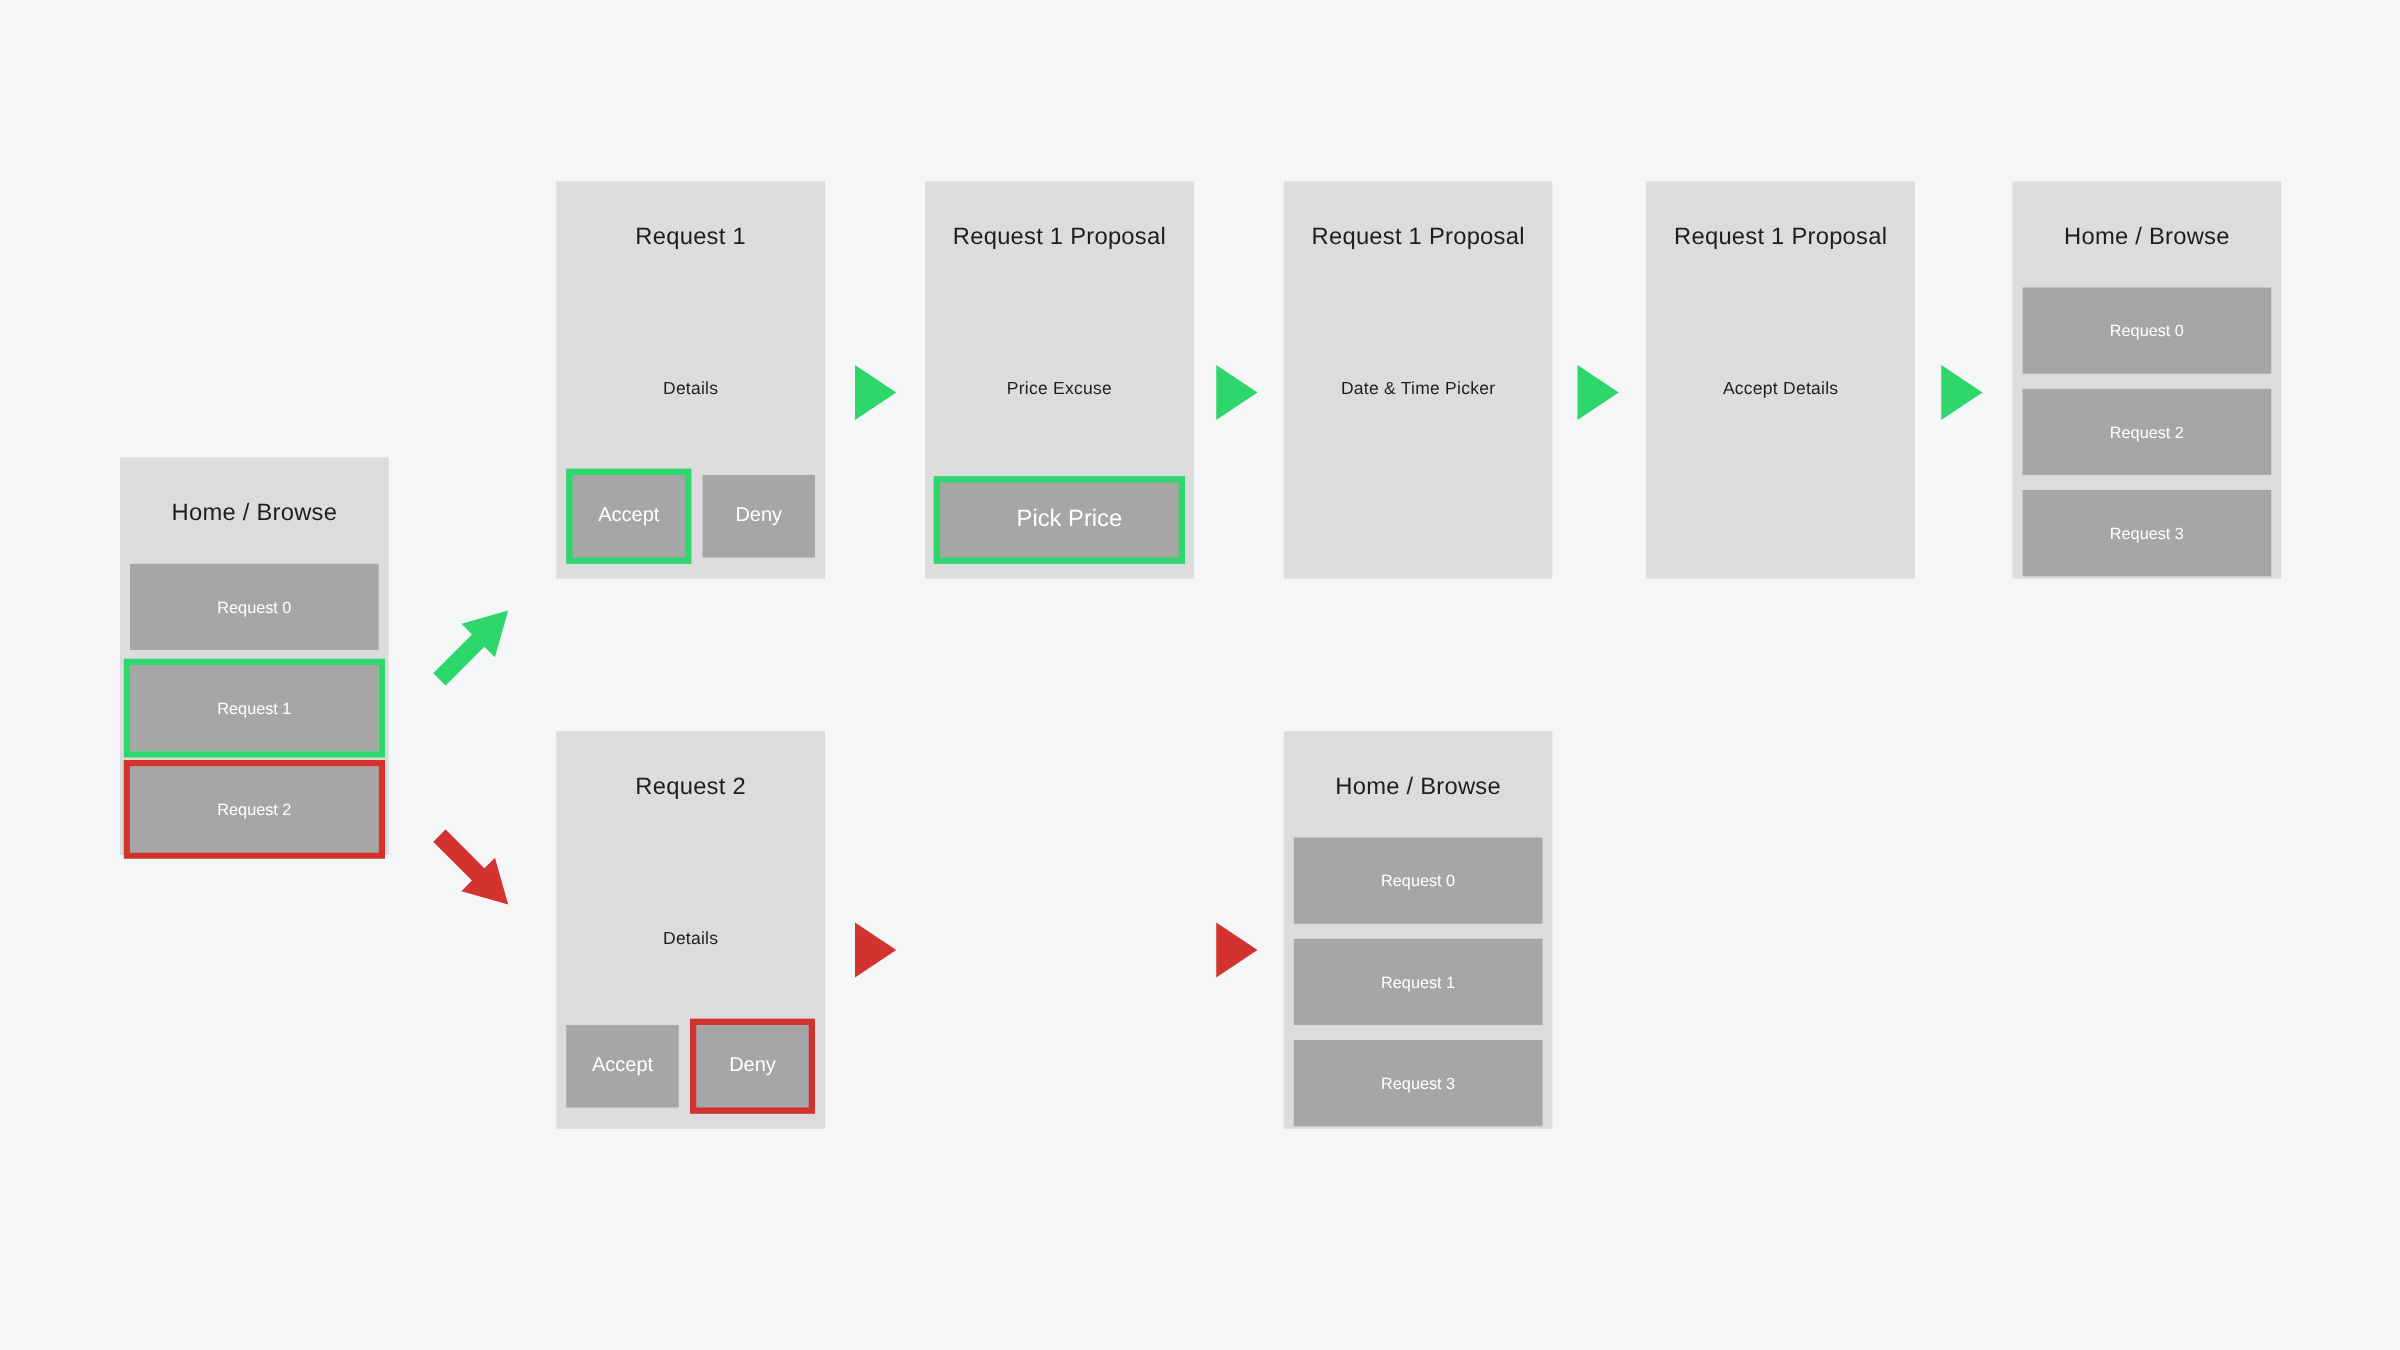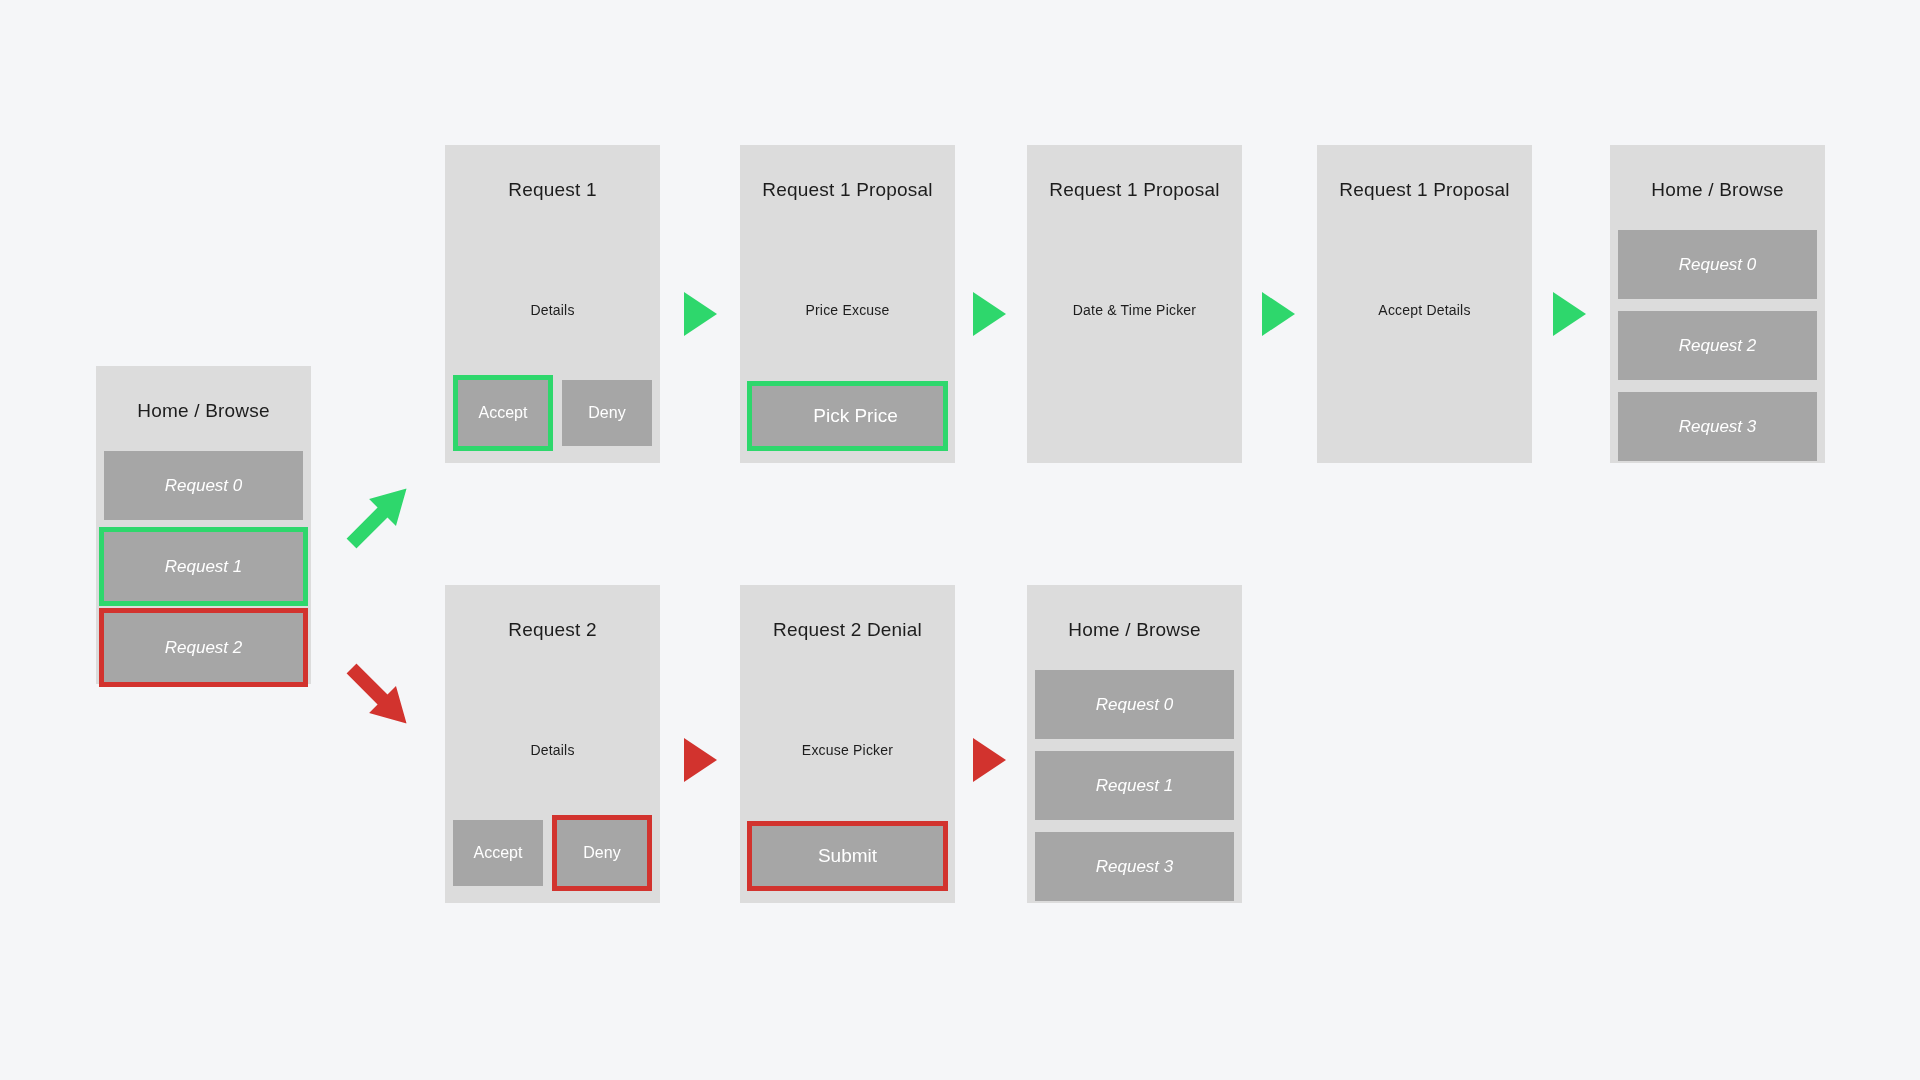--- a/index.html
+++ b/index.html
@@ -40,22 +40,22 @@
     color:var(--title_text);
     letter-spacing:.2px;
   }
 
   
   .list{position:absolute;top:85px;left:8px;right:8px;}
   .list-btn{
     height:69px;margin-bottom:12px;
     background:var(--button_bg);
     color:var(--button_text);
-    font-size:17px;
-    display:flex;align-items:center;justify-content:center;font-style:italic;
+    font-size:13px;
+    display:flex;align-items:center;justify-content:center;
   }
   .list-btn.hl-green{outline:5px solid var(--accent_green);}
   .list-btn.hl-red{outline:5px solid var(--accent_red);}
 
   
   .cta{
     position:absolute;left:7px;right:7px;bottom:12px;
     height:70px;box-sizing:border-box;
     background:var(--button_bg);
     color:var(--button_text);
@@ -164,25 +164,20 @@
     <div class="card-title">Request 2</div>
     <div class="card-mid">Details</div>
     <div class="action-row">
       <div class="action-btn">Accept</div>
       <div class="action-btn hl-red">Deny</div>
     </div>
   </div>
 
   <div class="tri tri-red" style="left:684px;top:738px;"></div>
 
-  <div class="card" style="left:740px;top:585px;">
-    <div class="card-title">Request 2 Denial</div>
-    <div class="card-mid">Excuse Picker</div>
-    <div class="cta hl-red">Submit</div>
-  </div>
 
   <div class="tri tri-red" style="left:973px;top:738px;"></div>
 
   <div class="card" style="left:1027px;top:585px;">
     <div class="card-title">Home / Browse</div>
     <div class="list">
       <div class="list-btn">Request 0</div>
       <div class="list-btn">Request 1</div>
       <div class="list-btn">Request 3</div>
     </div>

